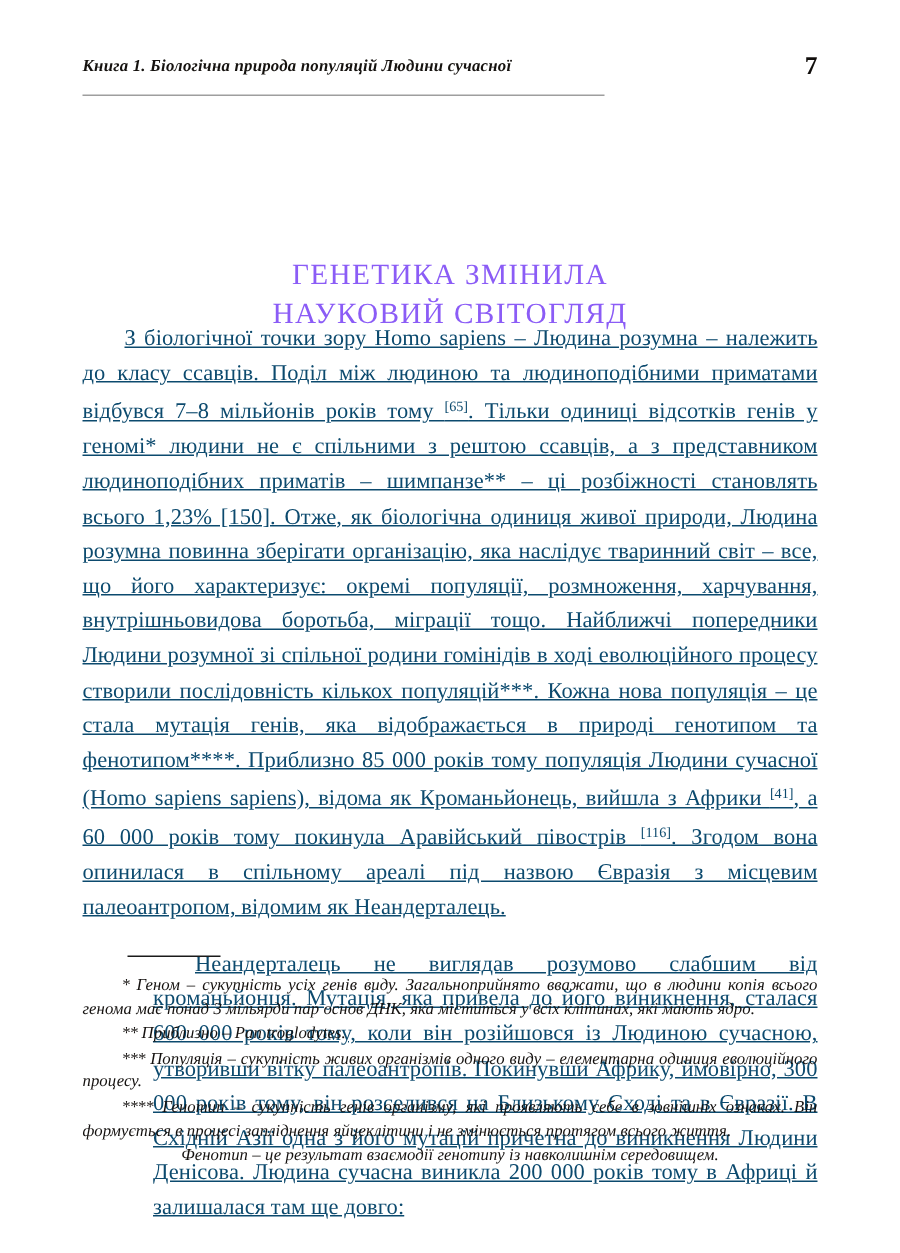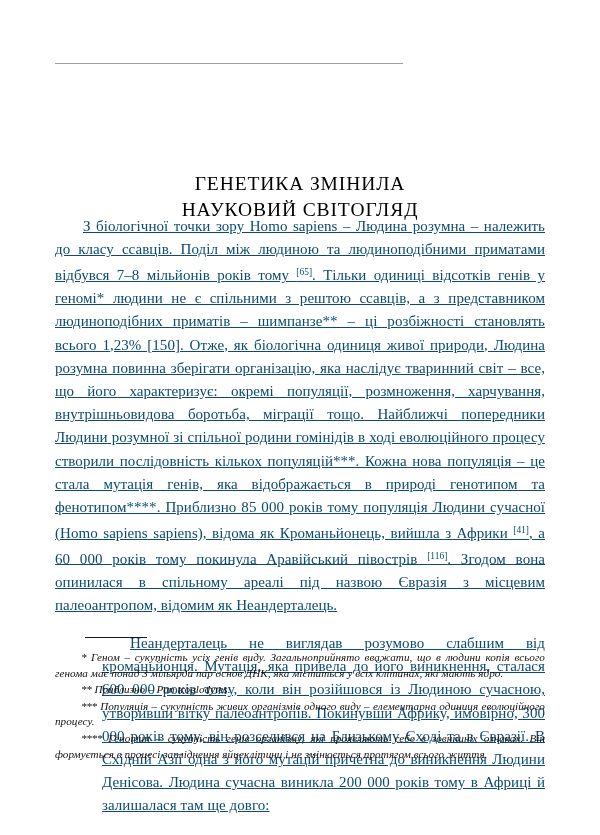--- a/index.html
+++ b/index.html
@@ -65,21 +65,21 @@
   .chapter-title {
     position: absolute;
     left: 55px;
     right: 55px;
     top: 158px;
     text-align: center;
     font-size: 19.5px;
     line-height: 26px;
     letter-spacing: 0.9px;
     font-weight: 400;
-    color: #000000;
+    color: #8b5cf6;
   }
   .chapter-title .tline {
     display: block;
     white-space: nowrap;
   }
 
   
   .body-col {
     position: absolute;
     left: 55px;
@@ -146,35 +146,40 @@
   .fn-mark {
     font-style: italic;
     letter-spacing: -0.3px;
   }
 </style>
 </head>
 <body>
 
 <div class="page">
 
+  <div class="running-head">
+    <div class="running-head-title">Книга 1. Біологічна природа популяцій Людини сучасної</div>
+    <div class="running-head-folio">7</div>
+  </div>
   <div class="head-rule"></div>
 
   <h1 class="chapter-title">
     <span class="tline">ГЕНЕТИКА ЗМІНИЛА</span>
     <span class="tline">НАУКОВИЙ СВІТОГЛЯД</span>
   </h1>
 
   <div class="body-col">
     <p class="body-par"><span>З біологічної точки зору Homo sapiens – Людина розумна – належить до класу ссавців. Поділ між людиною та людиноподібними приматами відбувся 7–8 мільйонів років тому </span><sup class="cite">[65]</sup><span>. Тільки одиниці відсотків генів у геномі* людини не є спільними з рештою ссавців, а з представником людиноподібних приматів – шимпанзе** – ці розбіжності становлять всього 1,23% [150]. Отже, як біологічна одиниця живої природи, Людина розумна повинна зберігати організацію, яка наслідує тваринний світ – все, що його характеризує: окремі популяції, розмноження, харчування, внутрішньовидова боротьба, міграції тощо. Найближчі попередники Людини розумної зі спільної родини гомінідів в ході еволюційного процесу створили послідовність кількох популяцій***. Кожна нова популяція – це стала мутація генів, яка відображається в природі генотипом та фенотипом****. Приблизно 85 000 років тому популяція Людини сучасної (Homo sapiens sapiens), відома як Кроманьйонець, вийшла з Африки </span><sup class="cite">[41]</sup><span>, а 60 000 років тому покинула Аравійський півострів </span><sup class="cite">[116]</sup><span>. Згодом вона опинилася в спільному ареалі під назвою Євразія з місцевим палеоантропом, відомим як Неандерталець.</span></p>
 
     <p class="body-par">Неандерталець не виглядав розумово слабшим від кроманьйонця. Мутація, яка привела до його виникнення, сталася 600 000 років тому, коли він розійшовся із Людиною сучасною, утворивши вітку палеоантропів. Покинувши Африку, ймовірно, 300 000 років тому, він розселився на Близькому Сході та в Євразії. В Східній Азії одна з його мутацій причетна до виникнення Людини Денісова. Людина сучасна виникла 200 000 років тому в Африці й залишалася там ще довго:</p>
   </div>
 
   <div class="fn-rule"></div>
 
   <div class="footnotes">
     <p class="fn"><span class="fn-mark">*</span><span> Геном – сукупність усіх генів виду. Загальноприйнято вважати, що в людини копія всього генома має понад 3 мільярди пар основ ДНК, яка міститься у всіх клітинах, які мають ядро.</span></p>
     <p class="fn"><span class="fn-mark">**</span><span> Приблизно – Pan troglodytes.</span></p>
     <p class="fn"><span class="fn-mark">***</span><span> Популяція – сукупність живих організмів одного виду – елементарна одиниця еволюційного процесу.</span></p>
     <p class="fn"><span class="fn-mark">****</span><span> Генотип – сукупність генів організму, які проявляють себе в зовнішніх ознаках. Він формується в процесі запліднення яйцеклітини і не змінюється протягом всього життя.</span></p>
+    <p class="fn center-last"><span>Фенотип – це результат взаємодії генотипу із навколишнім середовищем.</span></p>
   </div>
 
 </div>
 
 </body></html>

